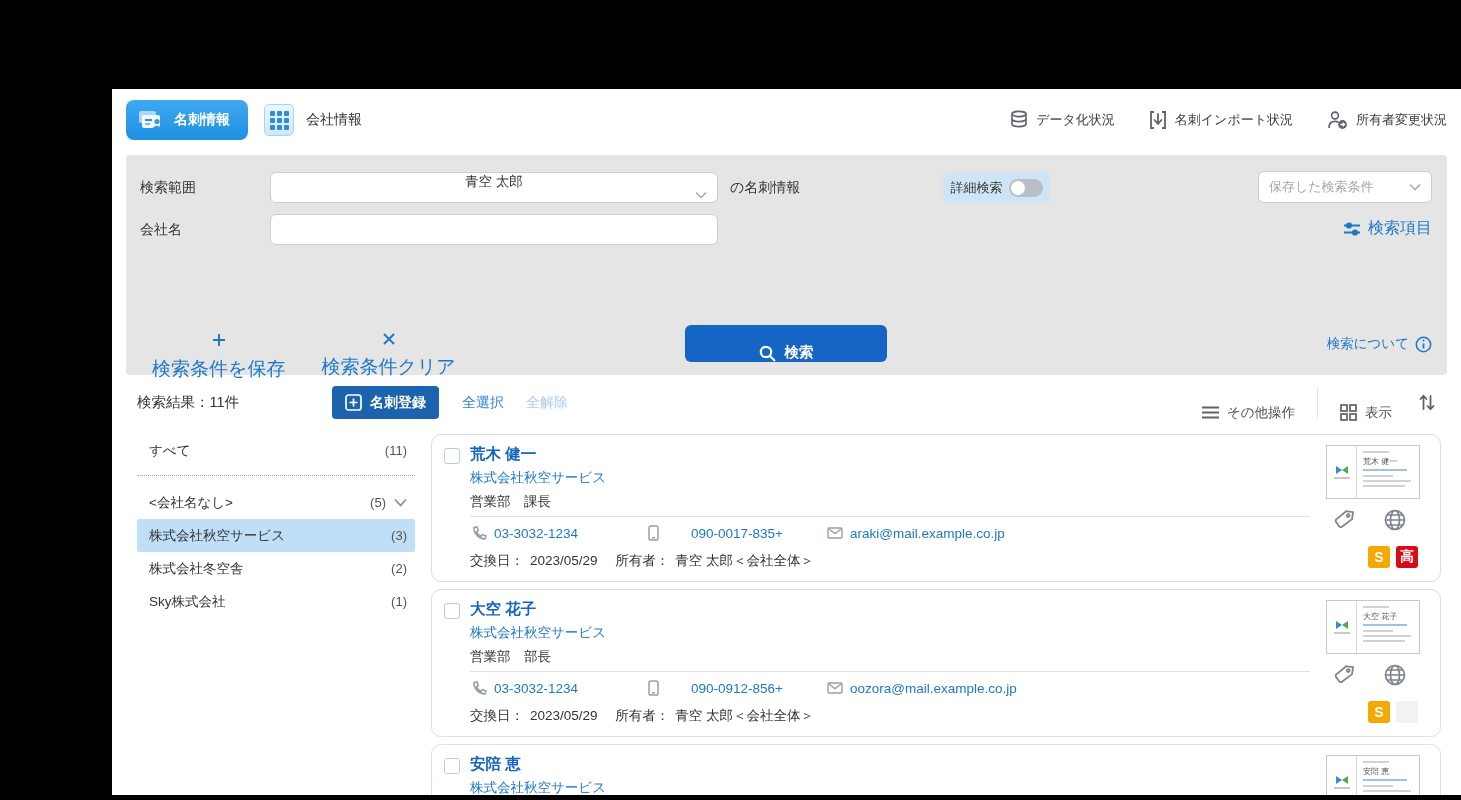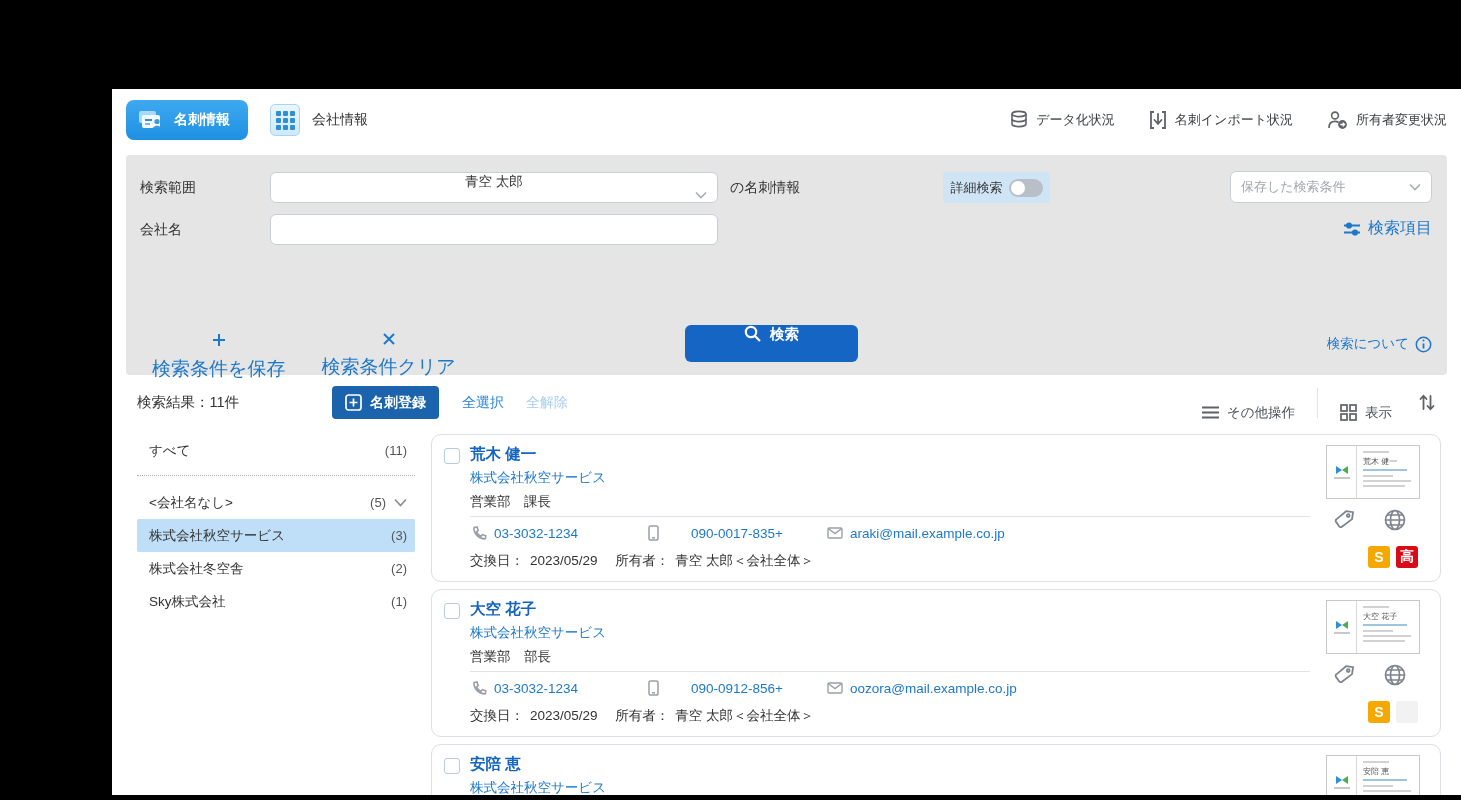--- a/index.html
+++ b/index.html
@@ -3,52 +3,52 @@
 <meta charset="utf-8">
 <style>
   * { margin:0; padding:0; box-sizing:border-box; font-family:"Liberation Sans","DejaVu Sans",sans-serif; }
   html,body { width:1461px; height:800px; background:#000; position:relative; overflow:hidden; }
   .stage { position:absolute; left:112px; top:89px; width:1349px; height:706px; background:#fff; overflow:hidden; }
 
   
   .header { display:flex; align-items:center; height:62px; padding:0 14px; }
   .tab-active { display:flex; align-items:center; gap:10px; background:linear-gradient(#3fa9f0,#1e90e2);
     color:#fff; font-size:14px; font-weight:bold; border-radius:8px; height:40px; padding:0 18px 0 12px; cursor:pointer; }
-  .tab-company { display:flex; align-items:center; gap:12px; margin-left:22px; color:#333; font-size:14px; cursor:pointer; }
+  .tab-company { display:flex; align-items:center; gap:12px; margin-left:16px; color:#333; font-size:14px; cursor:pointer; }
   .company-ico { width:30px; height:32px; background:linear-gradient(#eaf6fe,#cfe9fb); border:1px solid #a8d4f0; border-radius:5px;
     display:grid; grid-template-columns:repeat(3,5px); grid-template-rows:repeat(3,5px); gap:2px; align-content:center; justify-content:center; }
   .company-ico span { background:#2e8fd6; border-radius:1px; }
   .header-right { margin-left:auto; display:flex; align-items:center; gap:34px; }
   .status-link { display:flex; align-items:center; gap:8px; color:#3c4043; font-size:13px; cursor:pointer; }
   .status-link svg { stroke:#5f6368; }
 
   
   .search-panel { position:relative; margin:4px 14px 0 14px; height:220px; background:#e5e5e5; border-radius:4px; }
   .sp-row { position:absolute; left:14px; display:flex; align-items:center; }
   .sp-label { width:130px; font-size:14px; color:#333; }
   .sp-select { width:448px; height:31px; background:#fff; border:1px solid #c9ced6; border-radius:6px;
     display:flex; align-items:center; padding:0 10px; font-size:13.5px; color:#333; cursor:pointer;flex-direction:column; }
   .sp-select .chev { margin-left:auto; color:#a8aeb6; }
   .sp-input { width:448px; height:31px; background:#fff; border:1px solid #c9ced6; border-radius:6px; padding:0 10px; font-size:13.5px; color:#333; }
   .suffix { margin-left:12px; font-size:14px; color:#333; }
   .adv-box { position:absolute; left:817px; top:17px; width:107px; height:31px; background:#cfe5f6; border-radius:3px;
     display:flex; align-items:center; justify-content:center; gap:6px; font-size:13px; color:#333; cursor:pointer; }
   .toggle { width:34px; height:18px; background:#b9bfc7; border-radius:9px; position:relative; }
   .toggle::after { content:""; position:absolute; left:2px; top:2px; width:14px; height:14px; background:#fff; border-radius:50%; }
-  .saved-select { position:absolute; right:15px; top:16px; width:202px; height:32px; background:#fff; border:1px solid #c9ced6;
+  .saved-select { position:absolute; right:15px; top:16px; width:174px; height:32px; background:#fff; border:1px solid #c9ced6;
     border-radius:6px; display:flex; align-items:center; padding:0 10px; font-size:13px; color:#a0a6ae; cursor:pointer; }
   .saved-select .chev { margin-left:auto; color:#a8aeb6; }
   .search-items { position:absolute; right:15px; top:63px; display:flex; align-items:center; gap:7px;
     color:#1e78c8; font-size:16px; cursor:pointer; }
   .cb { width:16px; height:16px; background:#fff; border:1px solid #b9cbdc; border-radius:3px; cursor:pointer; flex:none; }
   .cb-label { margin-left:8px; font-size:13.5px; color:#333; }
   .cond-links { position:absolute; left:26px; top:178px; display:flex; gap:36px; }
   .cond-link { display:flex; align-items:center; gap:9px; color:#1e78c8; font-size:19px; cursor:pointer;flex-direction:column; }
-  .btn-search { position:absolute; left:559px; top:170px; width:173px; height:37px; background:#1465c4; border:none; border-radius:6px;
-    color:#fff; font-size:14.5px; font-weight:bold; display:flex; align-items:flex-start; justify-content:center; gap:9px; cursor:pointer; }
+  .btn-search { position:absolute; left:559px; top:170px; width:202px; height:37px; background:#1465c4; border:none; border-radius:6px;
+    color:#fff; font-size:14.5px; font-weight:bold; display:flex; align-items:flex-end; justify-content:center; gap:9px; cursor:pointer; }
   .about-search { position:absolute; right:15px; top:180px; display:flex; align-items:center; gap:6px; color:#1e78c8; font-size:13.5px; cursor:pointer; }
 
   
   .toolbar { display:flex; align-items:center; height:55px; padding:0 25px; }
   .result-count { font-size:14.5px; color:#333; }
   .btn-register { margin-left:93px; height:33px; padding:0 13px; background:#1b64ad; border:none; border-radius:4px;
     color:#fff; font-size:14px; font-weight:bold; display:flex; align-items:center; gap:8px; cursor:pointer; }
   .link-select { margin-left:23px; color:#2a84d2; font-size:14px; cursor:pointer; }
   .link-deselect { margin-left:22px; color:#a8cdec; font-size:14px; cursor:default; }
   .toolbar-right { margin-left:auto; display:flex; align-items:center; color:#4a4f57; font-size:13.5px; }

